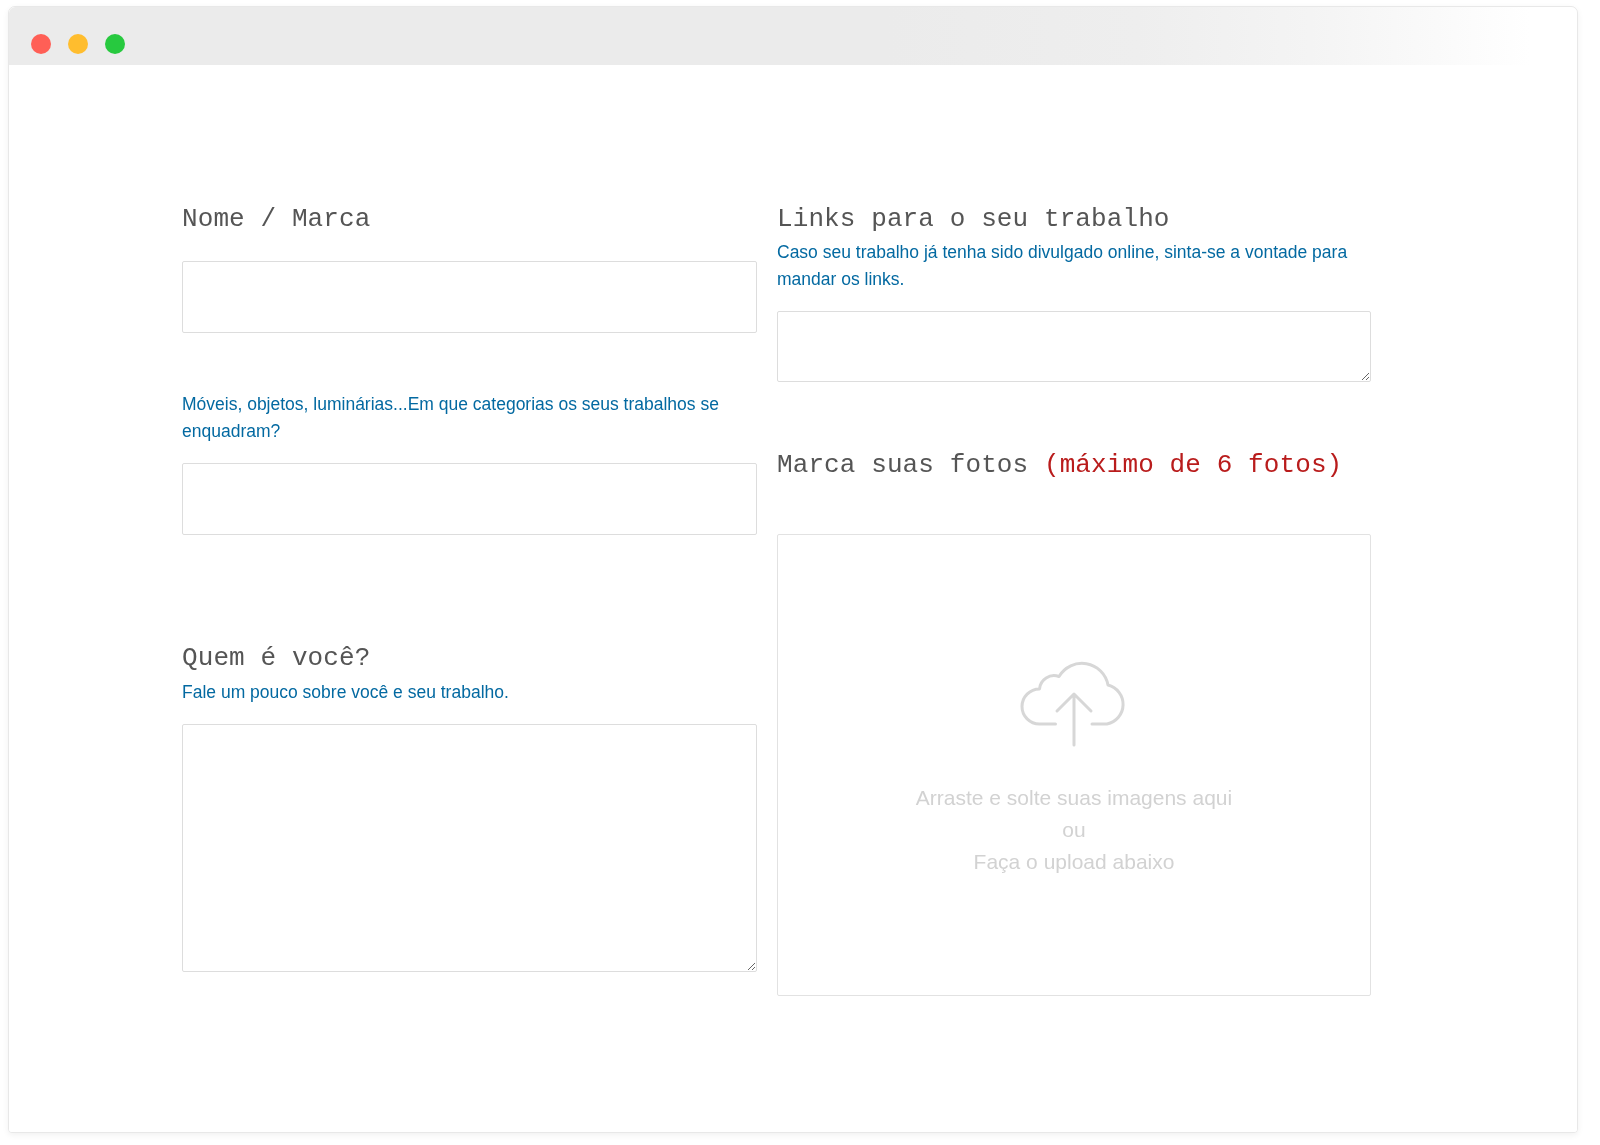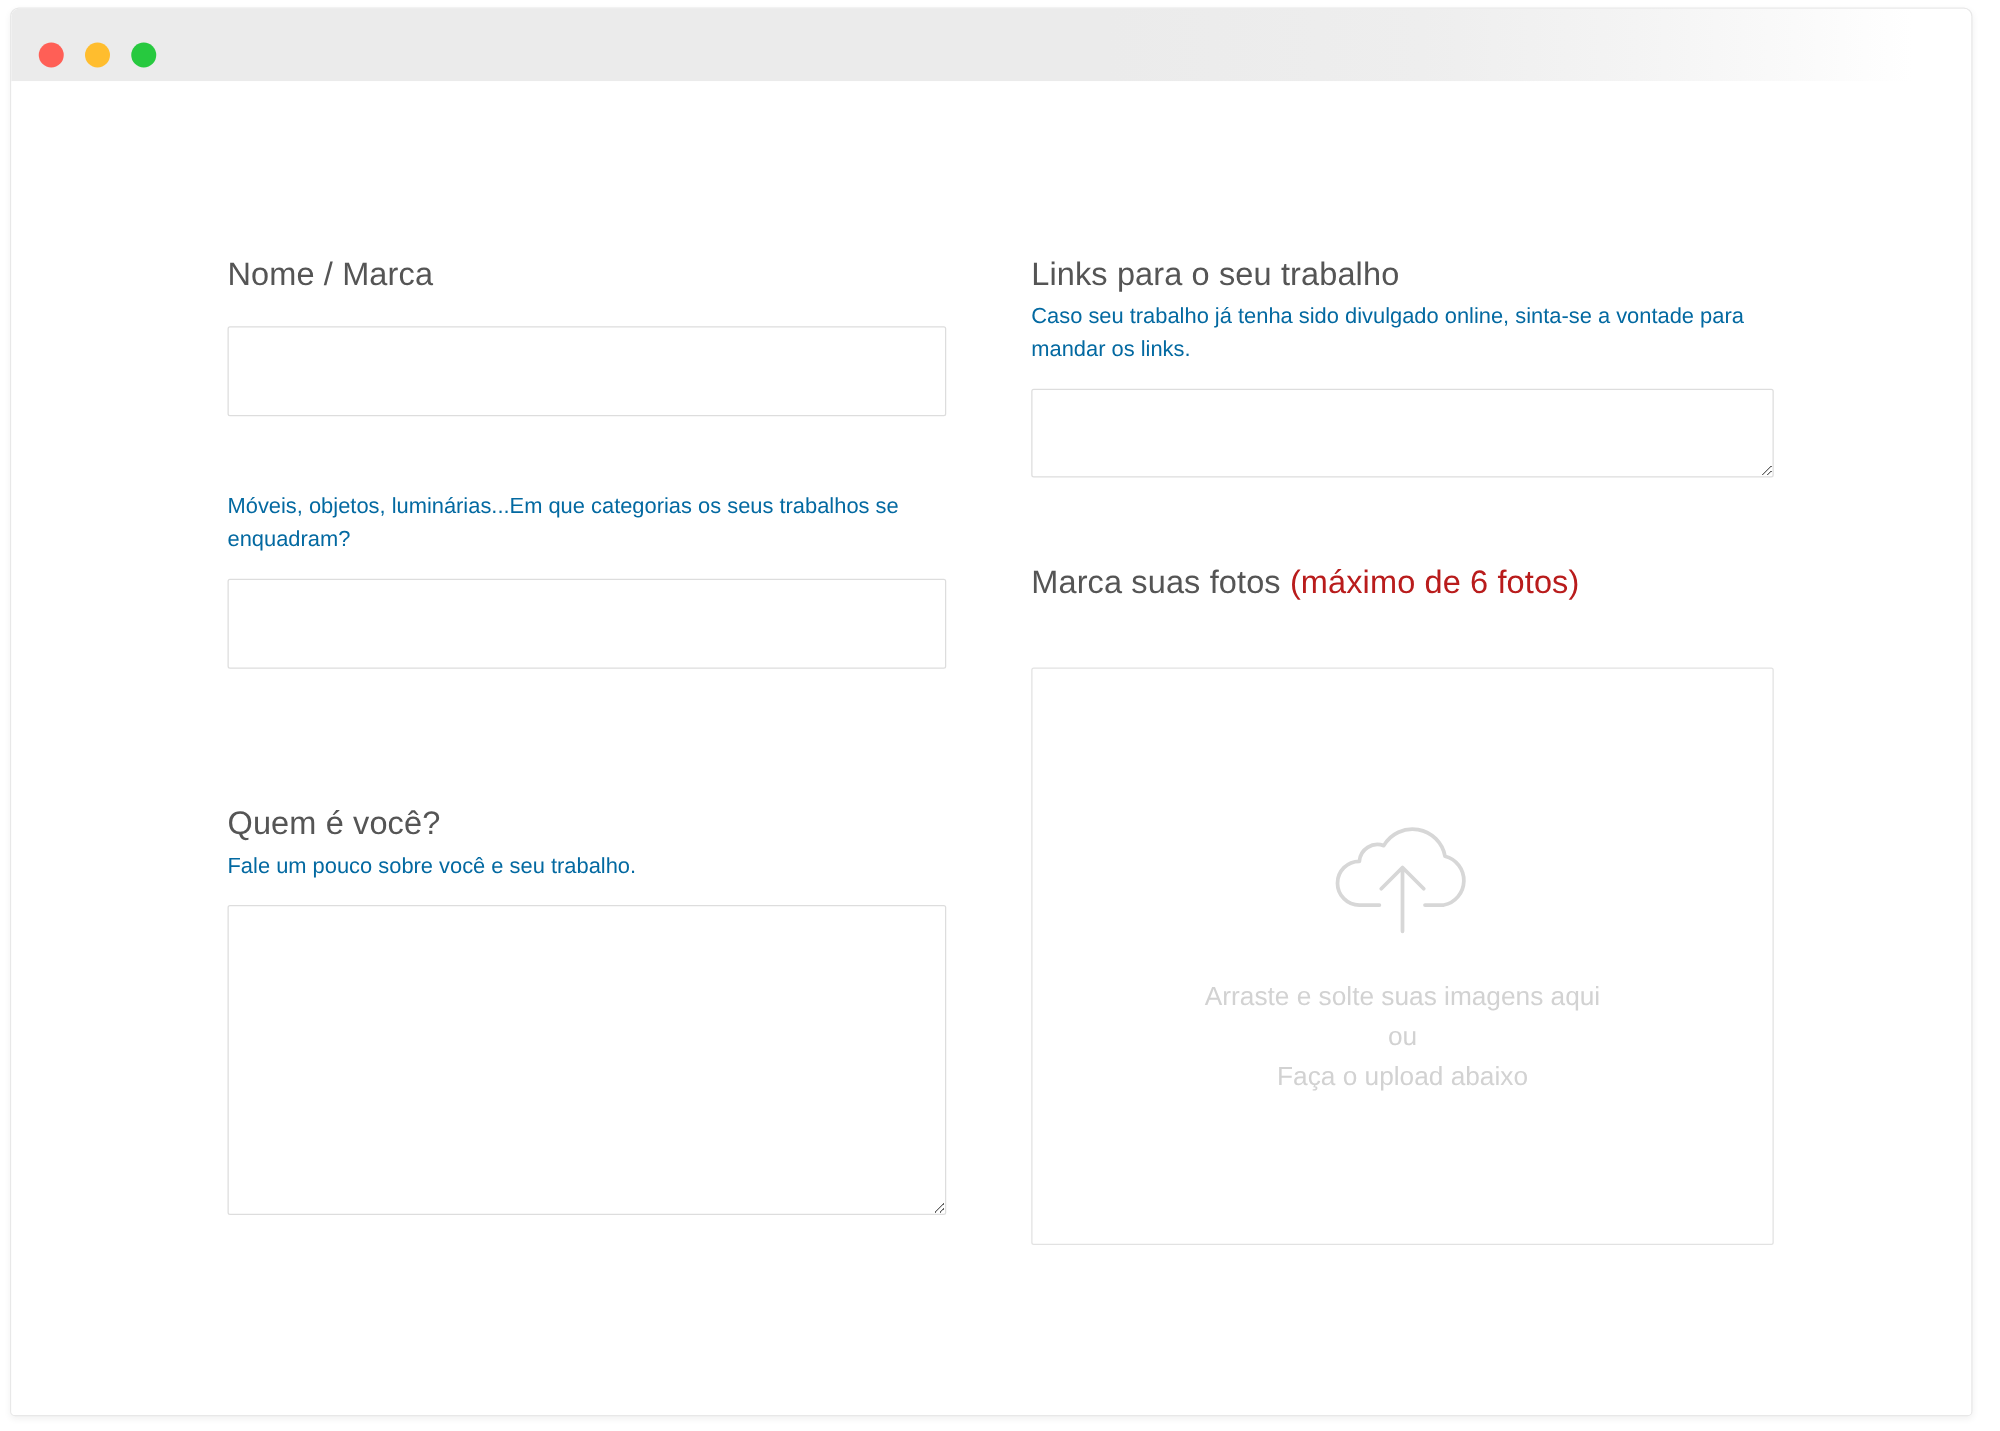--- a/index.html
+++ b/index.html
@@ -58,32 +58,33 @@
   .canvas {
     position: absolute;
     left: 0;
     top: 58px;
     width: 100%;
     height: calc(100% - 58px);
     background: #ffffff;
   }
 
   .col-left  { position: absolute; left: 173px; top: 139px;  width: 575px; }
-  .col-right { position: absolute; left: 816px; top: 139px;  width: 594px; }
+  .col-right { position: absolute; left: 768px; top: 139px;  width: 594px; }
 
   .field { position: relative; }
 
   .field-label {
     font-size: 26px;
     font-weight: 400;
     color: #555555;
     letter-spacing: 0.1px;
     line-height: 1.2;
     margin: 0 0 4px 0;
     white-space: nowrap;
+    font-family: Liberation Mono, monospace;
   }
   .field-label .muted {
     color: #b91c1c;
   }
 
   .field-help {
     font-size: 17.5px;
     font-weight: 400;
     color: #0369a1;
     line-height: 1.52;

